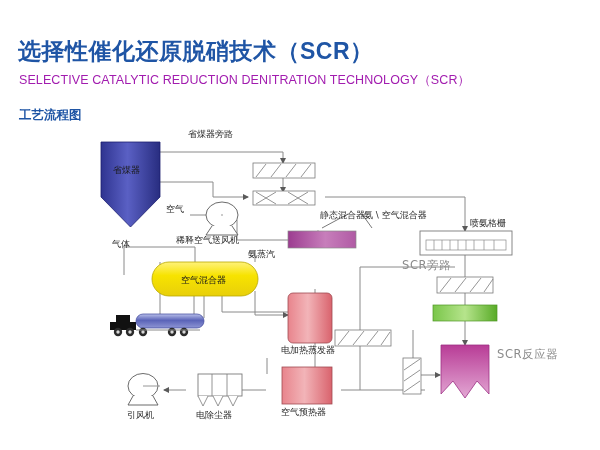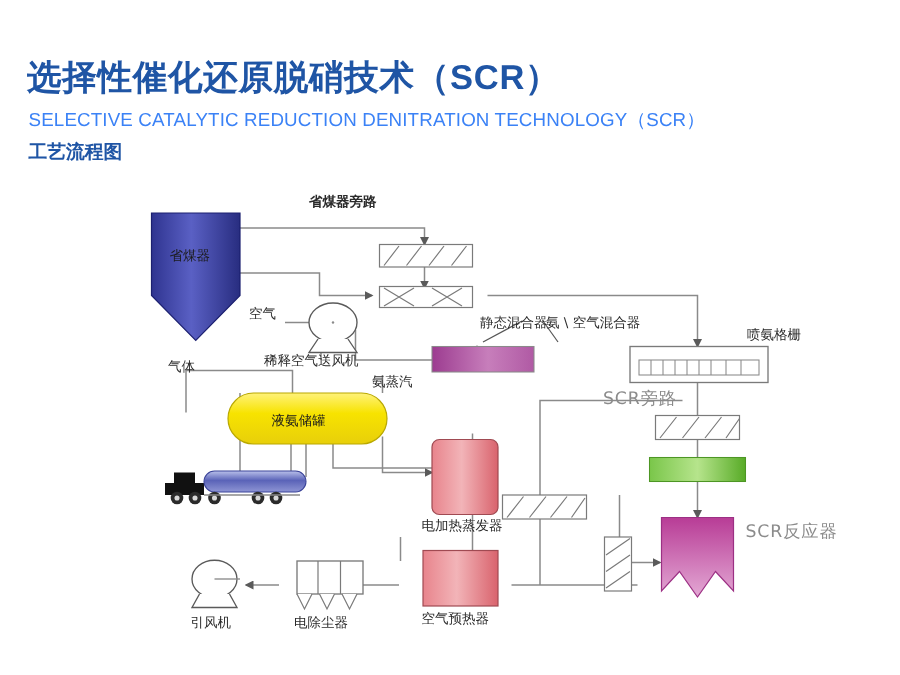--- a/index.html
+++ b/index.html
@@ -11,24 +11,24 @@
   #page{position:absolute;left:0;top:0;width:600px;height:450px;}
 
   .title-main{
     position:absolute;left:18px;top:36px;
     font-size:23px;font-weight:bold;letter-spacing:0.5px;
     color:#1f55a5;white-space:nowrap;
   }
   .title-sub{
     position:absolute;left:19px;top:72px;
     font-size:12.5px;letter-spacing:0.1px;
-    color:#3b82f6;white-space:nowrap;
+    color:#a21caf;white-space:nowrap;
   }
   .title-section{
-    position:absolute;left:19px;top:93px;
+    position:absolute;left:19px;top:107px;
     font-size:12.5px;font-weight:bold;
     color:#1f55a5;white-space:nowrap;
   }
 
   .lbl{
     position:absolute;font-size:9px;color:#2b2b2b;
     white-space:nowrap;font-family:"DejaVu Sans","Liberation Sans",sans-serif;
   }
   .lbl-gray{
     position:absolute;font-size:11.5px;color:#8b8b8b;
@@ -216,30 +216,30 @@
       <path d="M228,396 L233,406 L238,396" fill="#ffffff" stroke="#7a7a7a" stroke-width="0.8"></path>
     </g>
 
     <g>
       <ellipse cx="143" cy="386" rx="15" ry="12.5" fill="#ffffff" stroke="#5a5a5a" stroke-width="0.9"></ellipse>
       <path d="M133,396 L128,405 L158,405 L153,396" fill="#ffffff" stroke="#5a5a5a" stroke-width="0.9"></path>
       <path d="M143,386 L160,386" stroke="#8a8a8a" stroke-width="0.9"></path>
     </g>
   </svg>
 
-  <div class="lbl" style="left:206px;top:128px;font-weight:bold;">省煤器旁路</div>
+  <div class="lbl" style="left:188px;top:128px;">省煤器旁路</div>
   <div class="lbl" style="left:113px;top:164px;color:#1b1b1b;">省煤器</div>
   <div class="lbl" style="left:320px;top:169px;margin-top:40px;">静态混合器</div>
   <div class="lbl" style="left:166px;top:203px;">空气</div>
   <div class="lbl" style="left:176px;top:234px;">稀释空气送风机</div>
   <div class="lbl" style="left:112px;top:238px;">气体</div>
   <div class="lbl" style="left:348px;top:209px;margin-left:16px;">氨 \ 空气混合器</div>
   <div class="lbl" style="left:248px;top:248px;">氨蒸汽</div>
-  <div class="lbl" style="left:181px;top:274px;color:#1b1b1b;">液氨储罐</div>
+  <div class="lbl" style="left:181px;top:274px;color:#1b1b1b;">空气混合器</div>
   <div class="lbl" style="left:281px;top:344px;">电加热蒸发器</div>
-  <div class="lbl" style="left:470px;top:217px;margin-left:28px;">喷氨格栅</div>
+  <div class="lbl" style="left:470px;top:217px;">喷氨格栅</div>
   <div class="lbl-gray" style="left:402px;top:258px;">SCR旁路</div>
   <div class="lbl-gray" style="left:497px;top:347px;">SCR反应器</div>
   <div class="lbl" style="left:281px;top:406px;">空气预热器</div>
   <div class="lbl" style="left:196px;top:409px;">电除尘器</div>
   <div class="lbl" style="left:127px;top:409px;">引风机</div>
 
 </div>
 
 </body></html>

